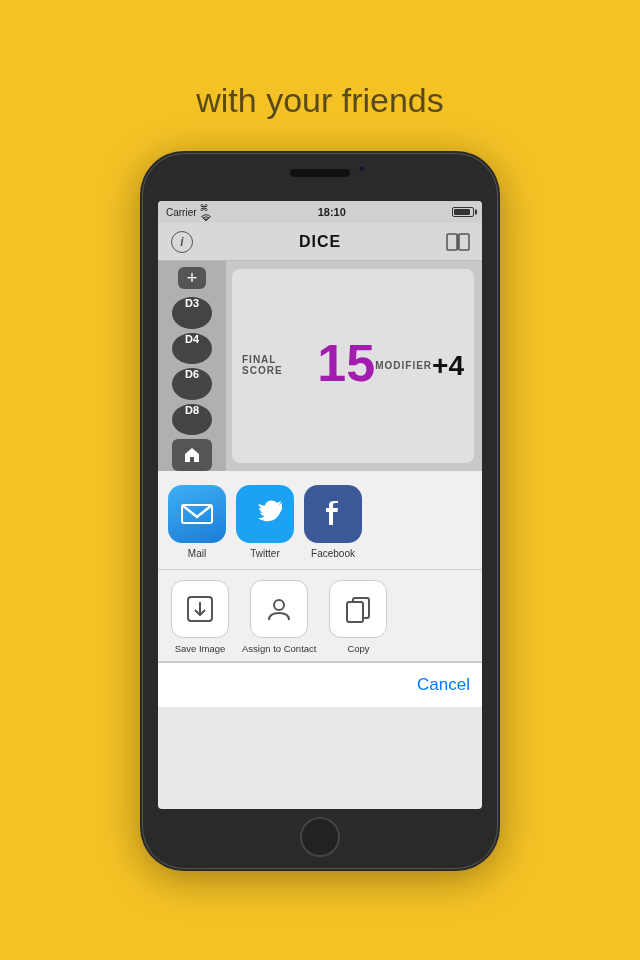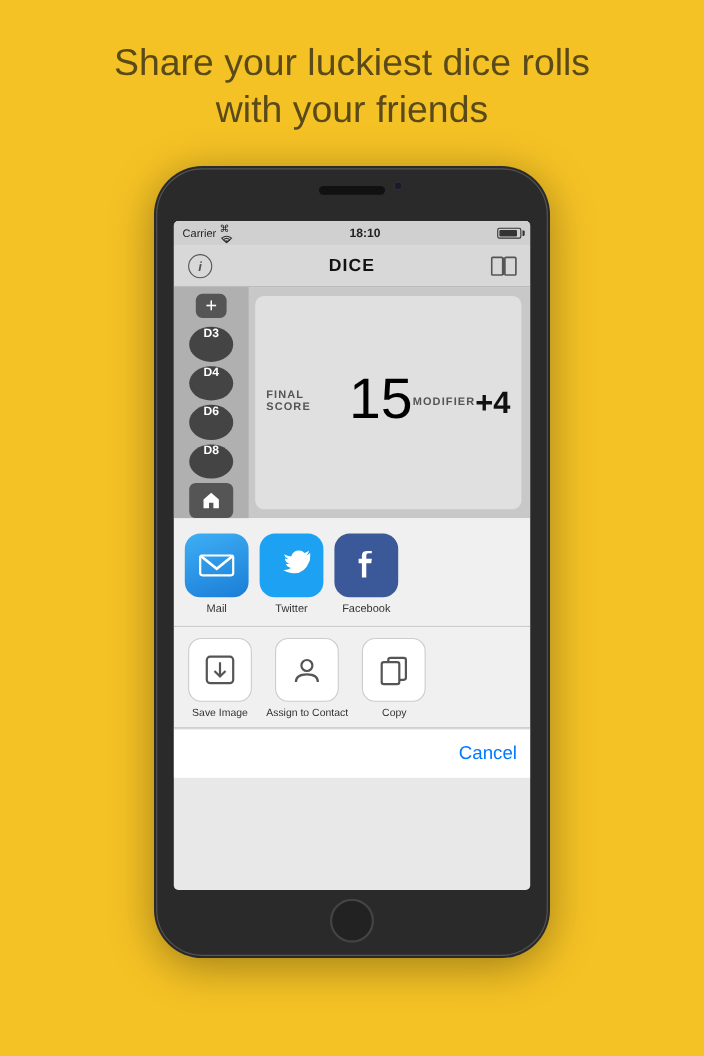--- a/index.html
+++ b/index.html
@@ -283,22 +283,22 @@
     .score-label {
       font-size: 10px;
       color: #555;
       letter-spacing: 1px;
       font-weight: 600;
       margin-bottom: 2px;
     }
 
     .score-value {
       font-size: 52px;
-      font-weight: 400;
-      color: #000000;
+      font-weight: 700;
+      color: #a21caf;
       line-height: 1;
       margin-bottom: 6px;
     }
 
     .modifier-label {
       font-size: 10px;
       color: #555;
       letter-spacing: 1px;
       font-weight: 600;
       margin-bottom: 2px;
@@ -405,21 +405,21 @@
       font-weight: 400;
     }
 
     
     svg { display: block; }
   </style>
 </head>
 <body>
 
 <h1 class="headline">
-  <span>Share your luckiest dice rolls</span><br>
+  <br>
   <span>with your friends</span>
 </h1>
 
 <div class="phone-wrapper">
   <div class="phone-body">
     <div class="phone-speaker"></div>
     <div class="phone-camera"></div>
     <div class="phone-home"></div>
 
     <div class="phone-screen">

